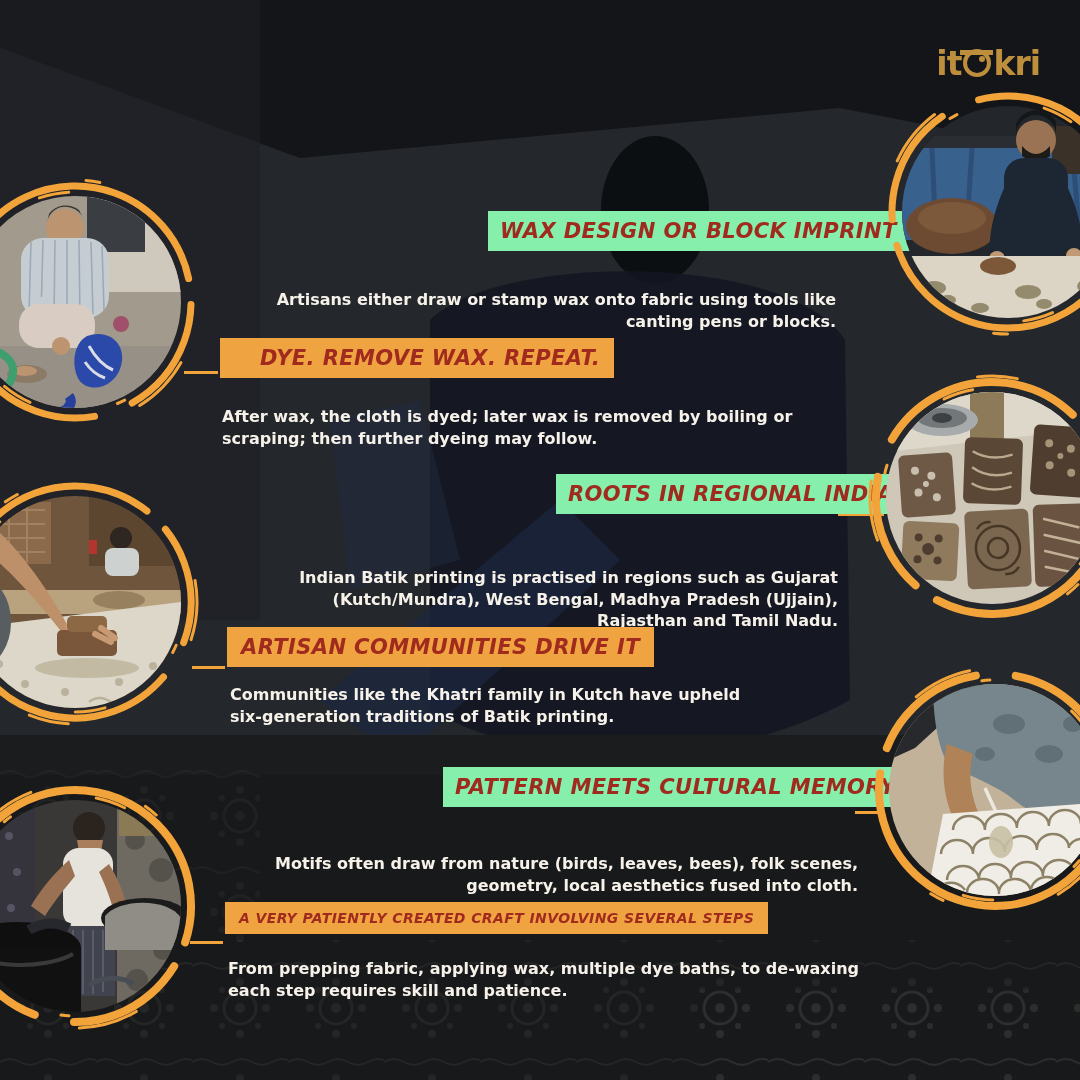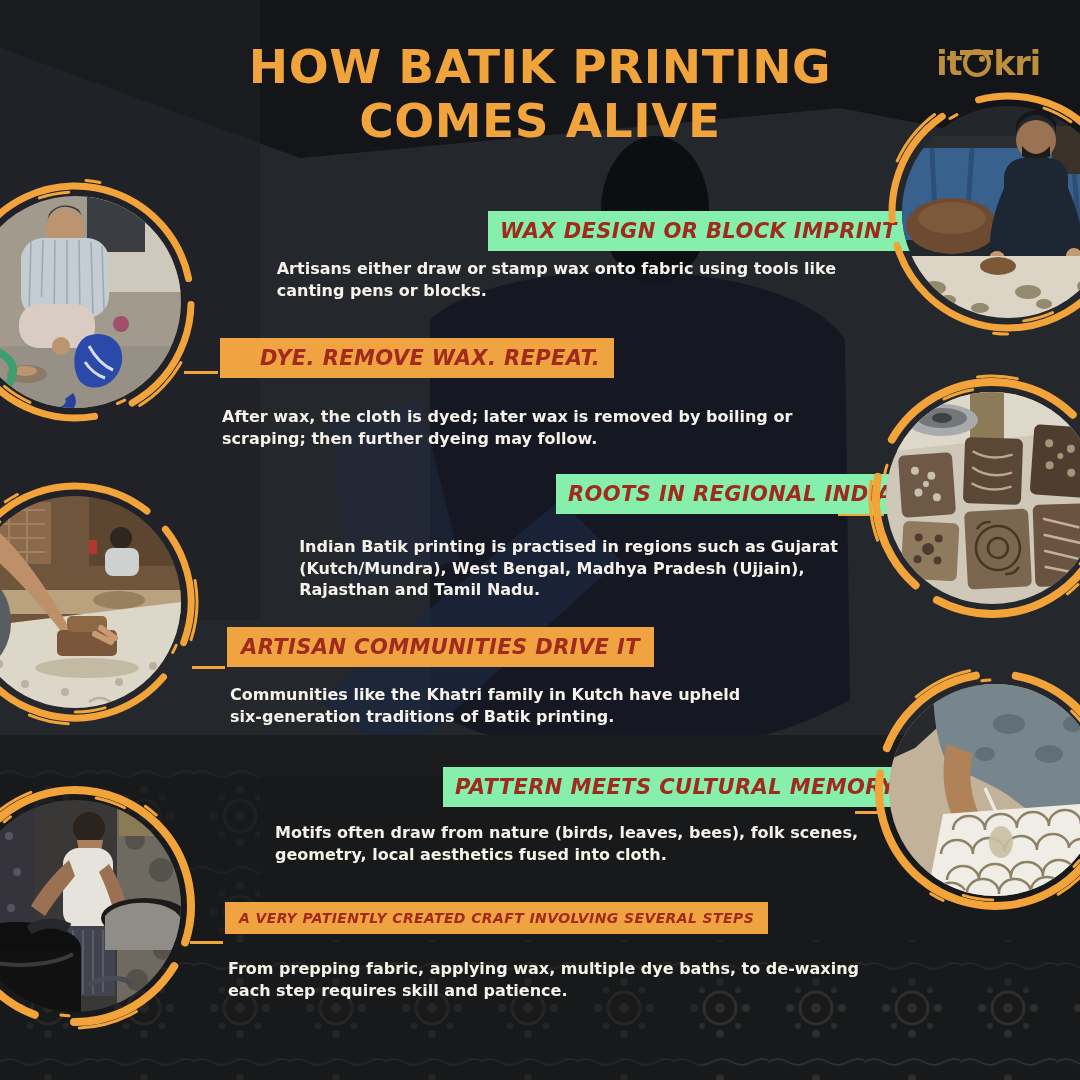--- a/index.html
+++ b/index.html
@@ -36,21 +36,21 @@
     position:absolute;font-style:italic;font-weight:bold;font-size:21px;
     letter-spacing:.4px;color:#9F2A1D;padding:8px 14px;white-space:nowrap;
   }
   .hdr.cream{background:#86efac;padding-left:12px;}
   .hdr.orange{background:#F0A341;}
   
   .body-txt{
     position:absolute;font-weight:bold;font-size:16px;line-height:1.35;
     color:#F6F2EA;white-space:pre-line;
   }
-  .alignr{text-align:left;}
+  .alignr{text-align:right;margin-top:31px;}
   
   .connector{position:absolute;height:3px;background:#F2A43B;}
   
   .s1h{left:488px;top:211px;}   .s1b{right:244px;top:258px;}
   .s2h{left:220px;top:338px;padding-left:40px;}   .s2b{left:222px;top:406px;}
   .s3h{left:556px;top:474px;}   .s3b{right:242px;top:536px;}
   .s4h{left:227px;top:627px;}   .s4b{left:230px;top:684px;}
   .s5h{left:443px;top:767px;}   .s5b{right:222px;top:822px;}
   .s6h{left:225px;top:902px;font-size:14px;}   .s6b{left:228px;top:958px;}
   .k1{left:836px;top:230px;width:46px;}
@@ -105,24 +105,20 @@
         <circle cx="30" cy="66" r="3" fill="#6b665e"></circle>
         <circle cx="66" cy="66" r="3" fill="#6b665e"></circle>
         <path d="M0,6 Q10,0 20,6 T40,6 T60,6 T80,6 T100,6" fill="none" stroke="#6b665e" stroke-width="2"></path>
       </pattern>
     </defs>
     <rect x="0" y="940" width="1080" height="140" fill="url(#batik)" opacity="0.16"></rect>
     <rect x="0" y="760" width="260" height="200" fill="url(#batik)" opacity="0.10"></rect>
     <rect x="700" y="990" width="380" height="90" fill="url(#batik)" opacity="0.12"></rect>
   </svg>
 
-  <div class="title">
-    <div>HOW BATIK PRINTING</div>
-    <div>COMES ALIVE</div>
-  </div>
 
   <div class="brand"><span>it</span><span class="o-glyph"></span><span>kri</span></div>
 
   <div class="connector k1"></div>
   <div class="hdr cream s1h">WAX DESIGN OR BLOCK IMPRINT</div>
   <div class="body-txt alignr s1b">Artisans either draw or stamp wax onto fabric using tools like
 canting pens or blocks.</div>
 
   <div class="connector k2"></div>
   <div class="hdr orange s2h">DYE. REMOVE WAX. REPEAT.</div>

